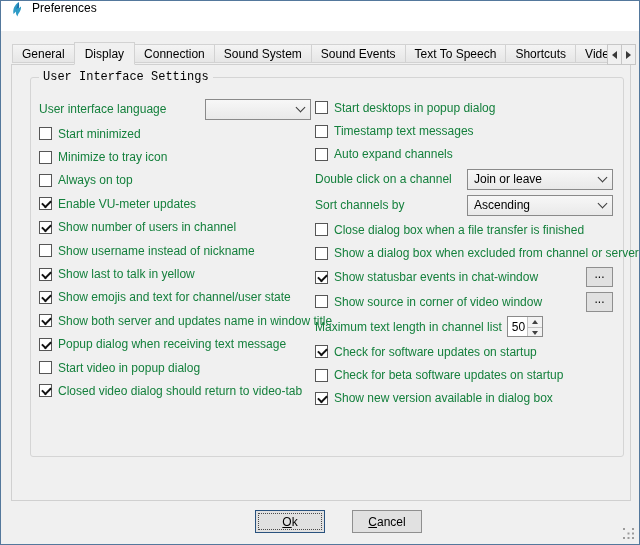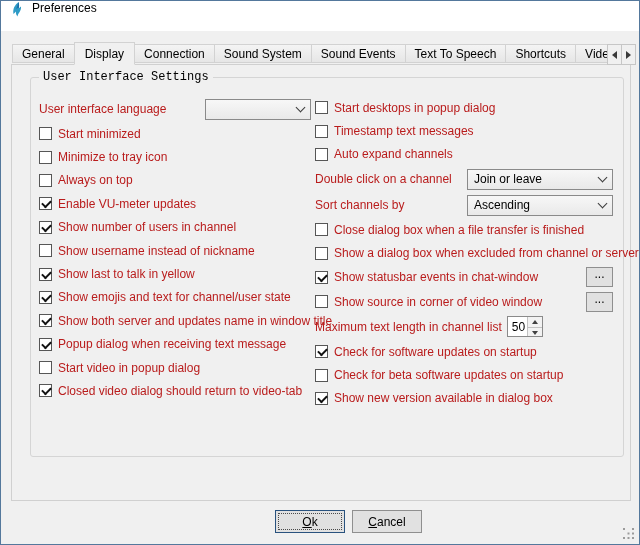--- a/index.html
+++ b/index.html
@@ -52,21 +52,21 @@
   .groupbox > .gb-title {
     position:absolute; top:-8px; left:8px; background:#f0f0f0; padding:0 4px;
     font-size:12px; color:#000;font-family:Liberation Mono, monospace;
   }
   .col { position:absolute; top:18px; }
   .col-left  { left:8px;   width:272px; }
   .col-right { left:284px; width:298px; }
   .row { height:23.4px; display:flex; align-items:center; white-space:nowrap; }
   .row.tall { height:26px; }
   .row.browse { height:24.5px; }
-  .lbl { font-size:12px; color:#b91c1c; }
+  .lbl { font-size:12px; color:#15803d; }
   
   .cb {
     flex:0 0 13px; width:13px; height:13px; margin-right:6px;
     border:1px solid #565656; background:#fff; position:relative;
   }
   .cb.checked::after {
     content:""; position:absolute; left:2px; top:2px; width:7px; height:4px;
     border-left:2px solid #121212; border-bottom:2px solid #121212;
     transform:rotate(-45deg);
   }
@@ -106,21 +106,21 @@
     font-family:"Liberation Sans", sans-serif; font-size:12px; line-height:10px;
     text-align:center; padding-bottom:6px; cursor:default;
   }
   
   .btn {
     position:absolute; top:509px; width:70px; height:23px;
     background:#e1e1e1; font-size:12px; text-align:center;
     display:flex; align-items:center; justify-content:center; cursor:default;
   }
   .btn .u { text-decoration:underline; }
-  .btn-ok { left:274px; border:1px solid #29527e; position:absolute; }
+  .btn-ok { left:254px; border:1px solid #29527e; position:absolute; }
   .btn-ok::after {
     content:""; position:absolute; left:2px; top:2px; right:2px; bottom:2px;
     border:1px dotted #4a4a4a;
   }
   .btn-cancel { left:351px; border:1px solid #8f8f8f;text-align:center; }
   
   .grip { position:absolute; right:4px; bottom:4px; width:12px; height:12px; }
   .grip::before {
     content:""; position:absolute; left:0; top:0; width:2px; height:2px; background:#9b9b9b;
     box-shadow: 9px 0 0 #9b9b9b, 4.5px 4.5px 0 #9b9b9b, 9px 4.5px 0 #9b9b9b,

